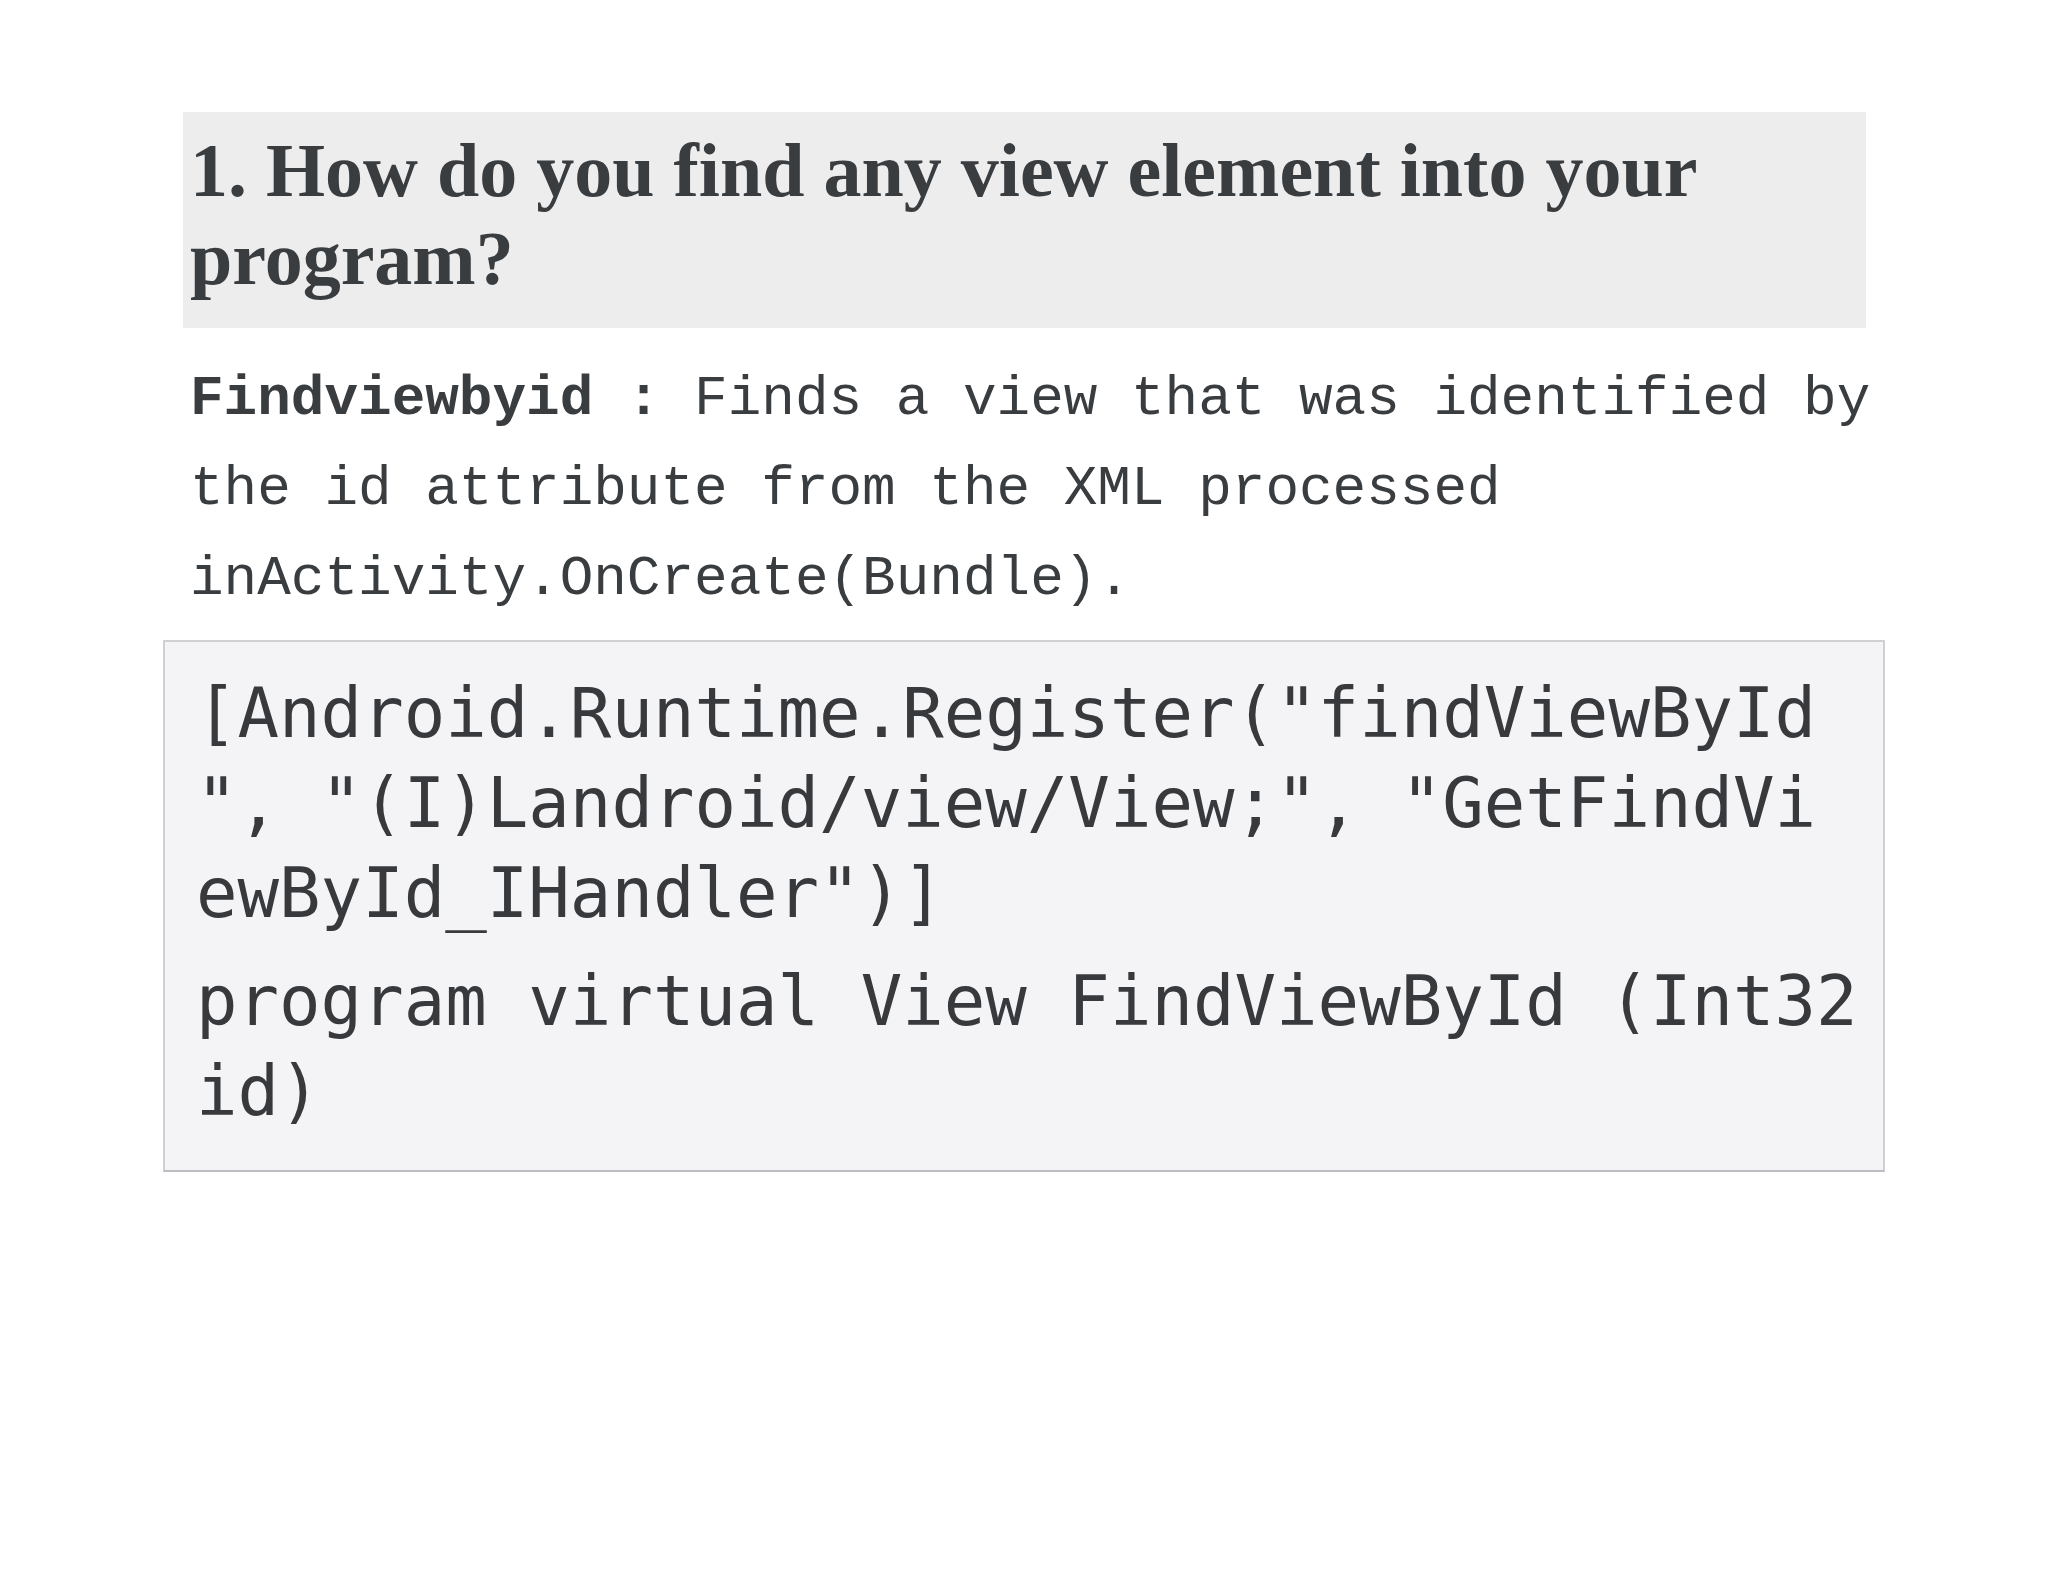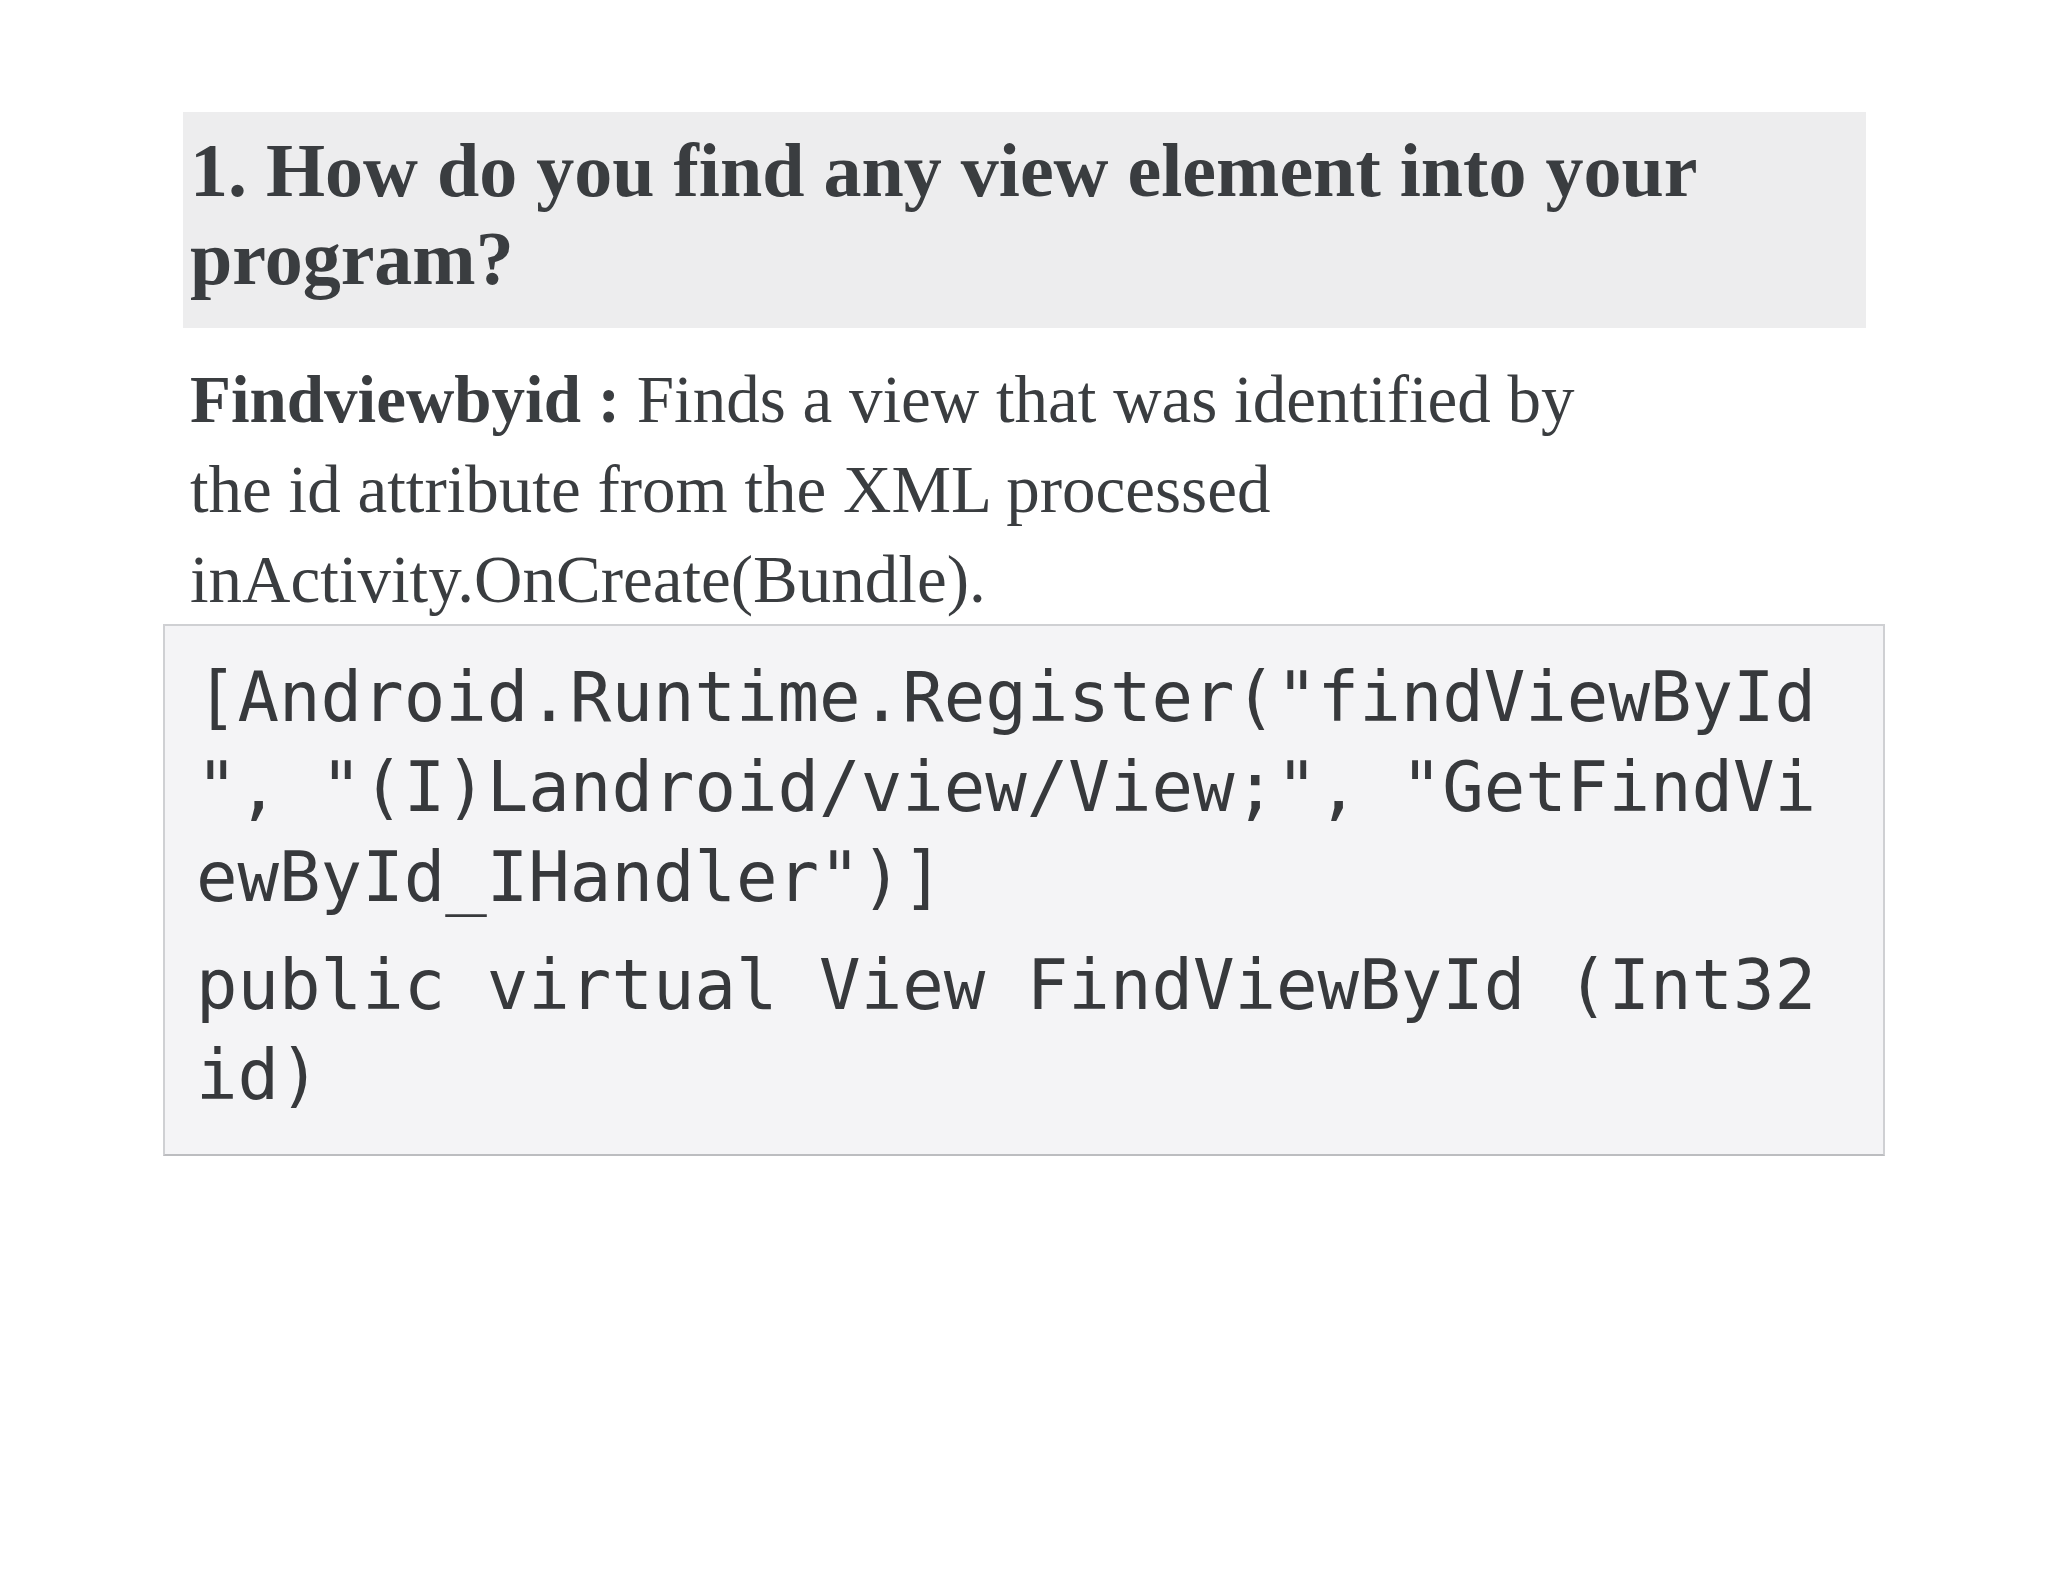--- a/index.html
+++ b/index.html
@@ -26,23 +26,24 @@
   .question {
     background: var(--heading-bg);
     margin: 0 19px 0 20px;
     padding: 14px 41px 26px 7px;
     font-size: 76px;
     line-height: 88px;
     font-weight: bold;
     white-space: pre-wrap;
   }
   .desc {
-    margin: 26px 0 0 27px;
-    font-size: 67px;
+    margin: 26px 0 16px 27px;
+    font-size: 56px;
     line-height: 90px;
+    font-family: Liberation Mono, monospace;
   }
   .desc .term { font-weight: bold; }
   .desc .rest { white-space: pre-wrap; }
   .syntax-label {
     margin: 30px 0 24px 27px;
     font-size: 76px;
     line-height: 80px;
     font-weight: bold;
   }
   .codeblock {
@@ -74,17 +75,17 @@
     <strong class="term">Findviewbyid :</strong><span class="rest"> Finds a view that was identified by
 the id attribute from the XML processed
 inActivity.OnCreate(Bundle).</span>
   </p>
 
 
   <div class="codeblock">
     <p class="code-stmt">[Android.Runtime.Register("findViewById
 ", "(I)Landroid/view/View;", "GetFindVi
 ewById_IHandler")]</p>
-    <p class="code-stmt">public virtual View FindViewById (Int32
+    <p class="code-stmt">program virtual View FindViewById (Int32
 id)</p>
   </div>
 
 </div>
 
 </body></html>

